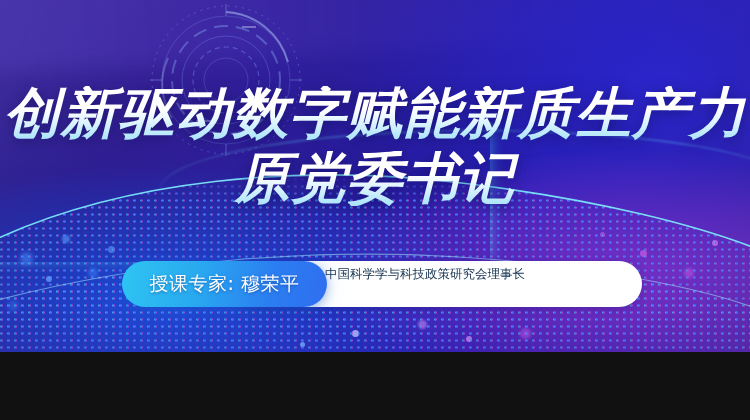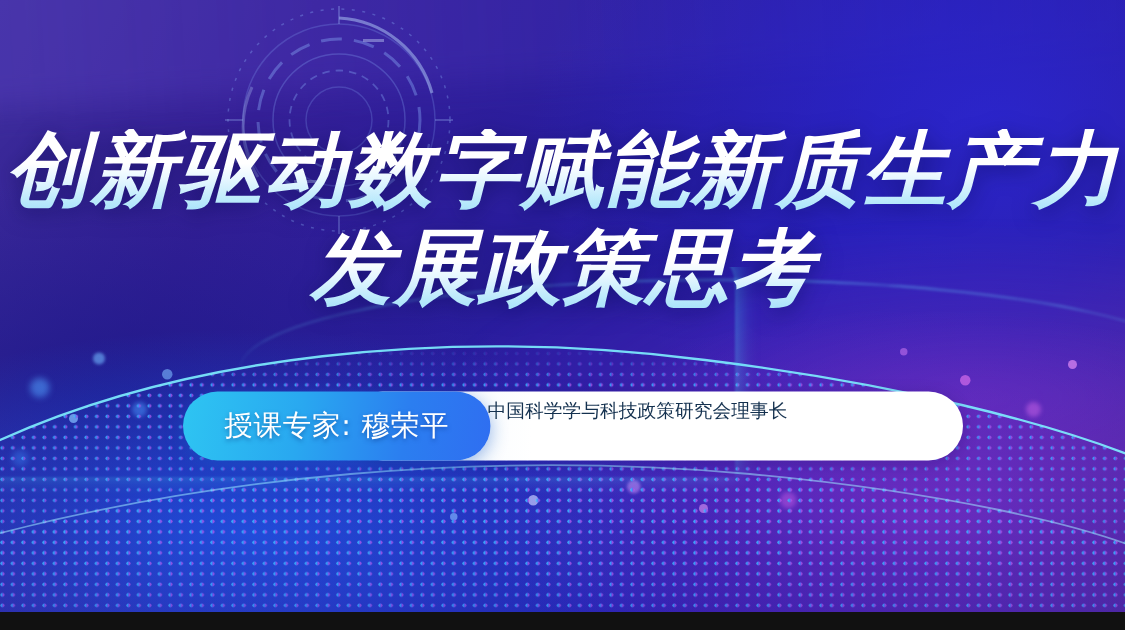--- a/index.html
+++ b/index.html
@@ -1,20 +1,20 @@
 <!DOCTYPE html>
 <html><head>
 <meta charset="utf-8">
 <style>
   html,body{margin:0;padding:0;background:#111;}
   *{box-sizing:border-box;}
 
   #poster{
     position:relative;
-    width:750px;height:408px;
+    width:750px;height:352px;
     overflow:hidden;
     font-family:"Liberation Sans","DejaVu Sans",sans-serif;
     background:#c4b5fd;
   }
 
   
   .bg-base{
     position:absolute;inset:0;
     background:
       linear-gradient(118deg,#3c2c9a 0%,#341f96 22%,#2a1d9e 45%,#251ba8 66%,#2a1c9e 84%,#3a2398 100%);
@@ -226,21 +226,21 @@
 
       <path d="M-10,120 C120,58 300,40 470,62 C600,78 700,104 760,128" fill="none" stroke="#7ef0ff" stroke-opacity=".9" stroke-width="1.6"></path>
       <path d="M-10,180 C140,140 320,122 500,138 C630,150 720,172 760,188" fill="none" stroke="#9ce8ff" stroke-opacity=".55" stroke-width="1.2"></path>
     </svg>
     <div class="wave-edge"></div>
     <div class="wave-edge2"></div>
   </div>
 
   <div class="title-block">
     <span class="title-line l1">创新驱动数字赋能新质生产力</span>
-    <span class="title-line l2">发展政策思考</span>
+    <span class="title-line l2">原党委书记</span>
   </div>
 
   <div class="speaker-row">
     <div class="info-panel"></div>
     <div class="badge">
       <span class="badge-text">授课专家: 穆荣平</span>
     </div>
   </div>
 
   <div class="info-lines">

